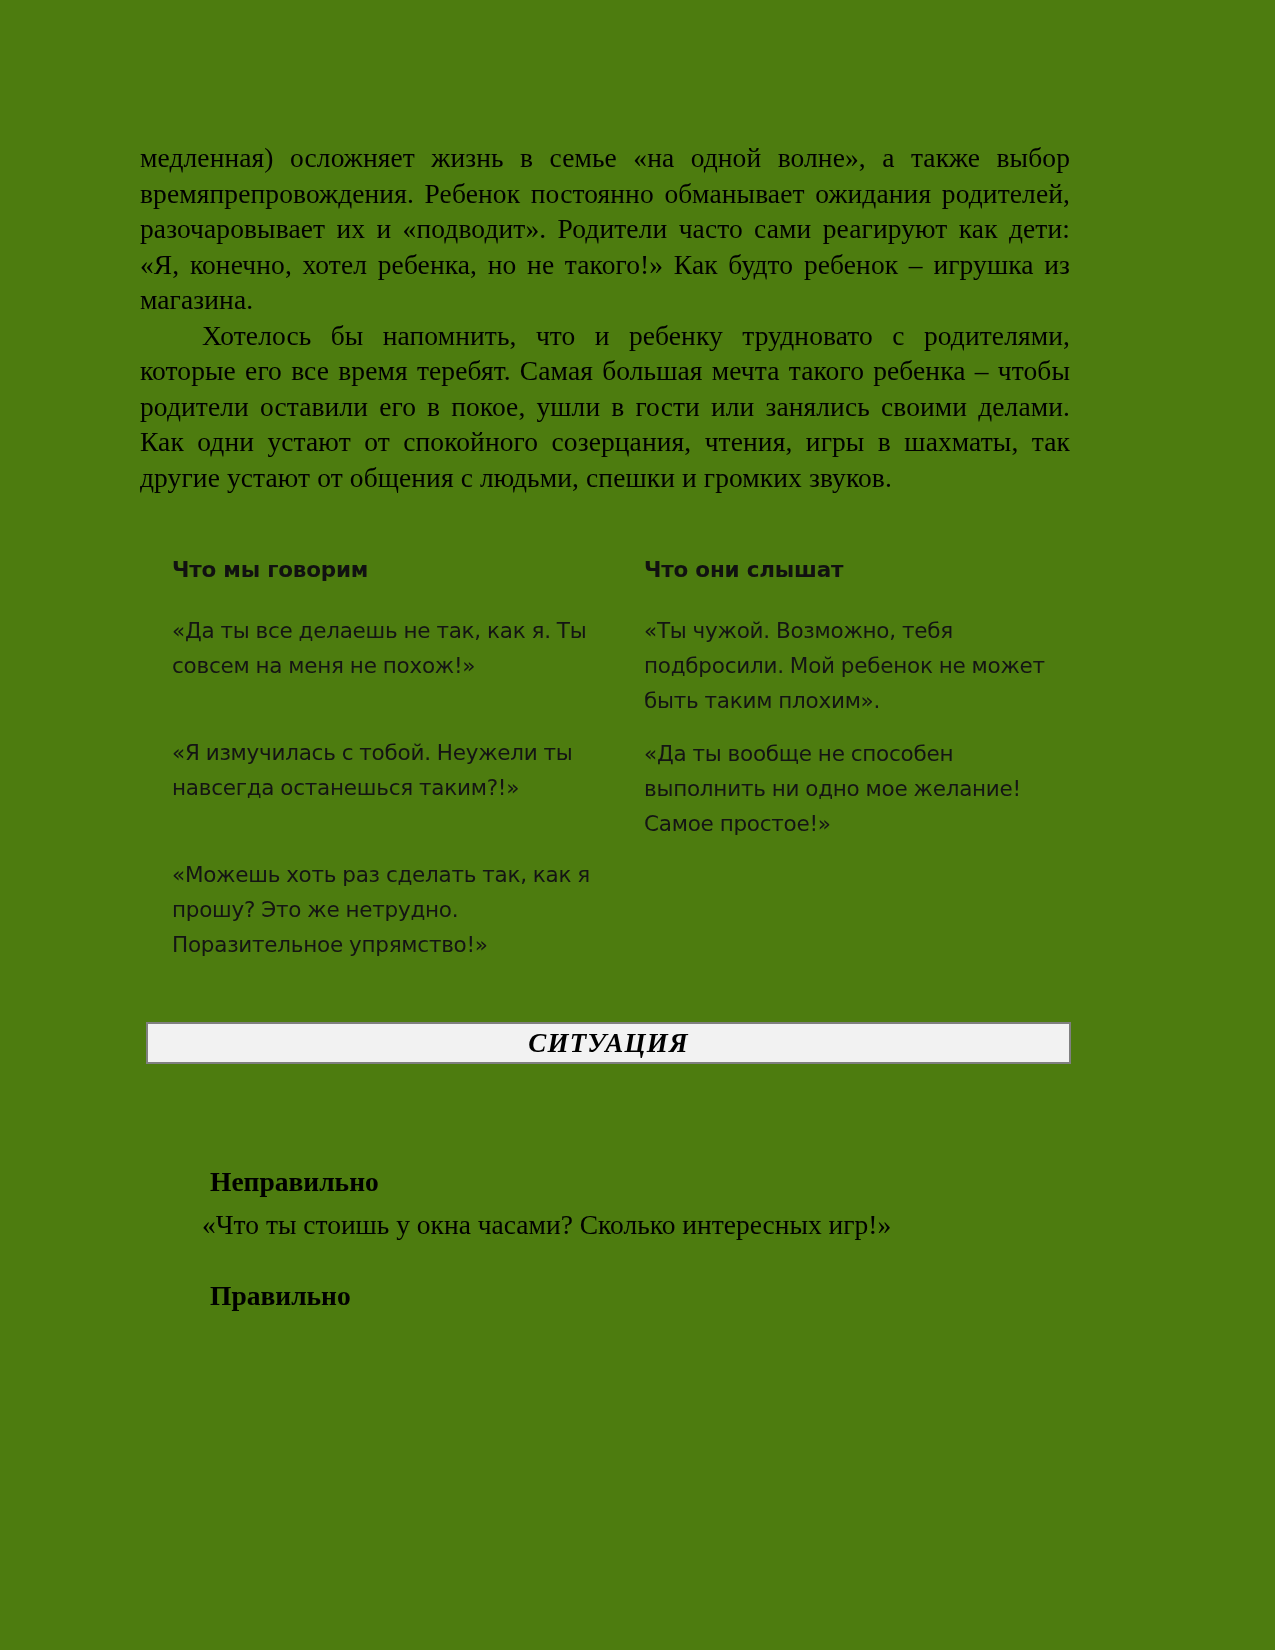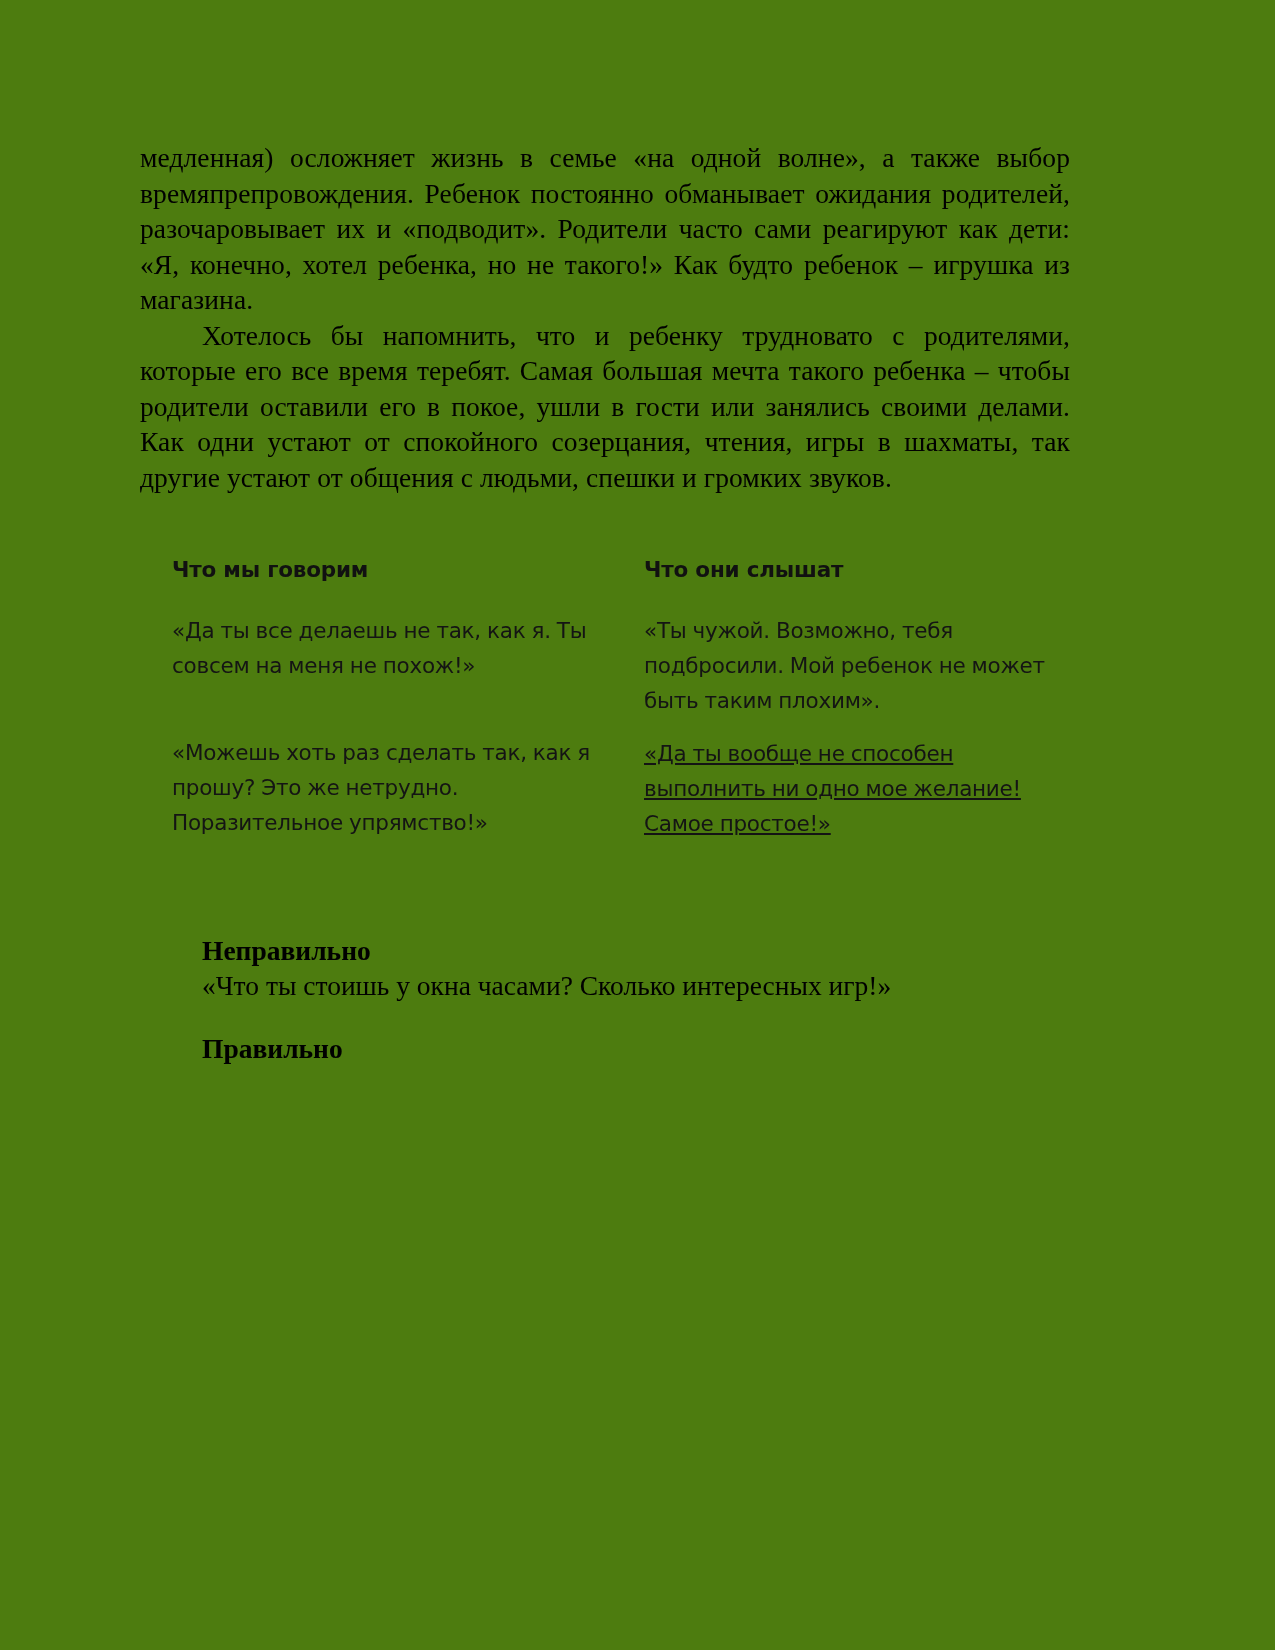--- a/index.html
+++ b/index.html
@@ -74,21 +74,21 @@
     font-family: "DejaVu Sans", "Liberation Sans", sans-serif;
     font-size: 21.5px;
     line-height: 35px;
     color: #141414;
     letter-spacing: -0.25px;
     word-spacing: -0.5px;
   }
   .qcol.left .qitem { margin-bottom: 52px; }
   .qcol.left .qitem:last-child { margin-bottom: 0; }
   .qcol.right .qitem { margin-bottom: 18px; }
-  .qcol.right .qitem:last-child { margin-bottom: 0; text-decoration: underline; }
+  .qcol.right .qitem:last-child { margin-bottom: 0; }
 
   
   .banner {
     margin-top: 60px;
     margin-left: 6px;
     width: 925px;
     height: 42px;
     box-sizing: border-box;
     background: #f2f2f2;
     border: 2px solid #808080;
@@ -107,21 +107,21 @@
 
   
   .situation {
     margin-top: 48px;
   }
   .sub-head {
     font-family: "Liberation Serif", "DejaVu Serif", serif;
     font-weight: bold;
     font-size: 27.5px;
     line-height: 35px;
-    margin: 0;
+    margin: 8px;
     padding-left: 62px;
   }
   .sub-line {
     font-family: "Liberation Serif", "DejaVu Serif", serif;
     font-size: 27.5px;
     line-height: 35px;
     margin: 0;
     padding-left: 62px;
   }
   .spacer-28 { height: 28px; }
@@ -134,31 +134,35 @@
   <div class="content">
 
     <p class="body-par">медленная) осложняет жизнь в семье «на одной волне», а также выбор времяпрепровождения. Ребенок постоянно обманывает ожидания родителей, разочаровывает их и «подводит». Родители часто сами реагируют как дети: «Я, конечно, хотел ребенка, но не такого!» Как будто ребенок – игрушка из магазина.</p>
     <p class="body-par indent">Хотелось бы напомнить, что и ребенку трудновато с родителями, которые его все время теребят. Самая большая мечта такого ребенка – чтобы родители оставили его в покое, ушли в гости или занялись своими делами. Как одни устают от спокойного созерцания, чтения, игры в шахматы, так другие устают от общения с людьми, спешки и громких звуков.</p>
 
     <div class="quote-table">
 
       <div class="qcol left">
         <div class="qhead">Что мы говорим</div>
         <div class="qitem">«Да ты все делаешь не так, как я. Ты совсем на меня не похож!»</div>
+        <div class="qitem">«Я измучилась с тобой. Неужели ты навсегда останешься таким?!»</div>
         <div class="qitem">«Можешь хоть раз сделать так, как я прошу? Это же нетрудно. Поразительное упрямство!»</div>
       </div>
 
       <div class="qcol right">
         <div class="qhead">Что они слышат</div>
         <div class="qitem">«Ты чужой. Возможно, тебя подбросили. Мой ребенок не может быть таким плохим».</div>
         <div class="qitem">«Да ты вообще не способен выполнить ни одно мое желание! Самое простое!»</div>
       </div>
 
     </div>
 
+    <div class="banner">
+      <span class="banner-text">СИТУАЦИЯ</span>
+    </div>
 
     <div class="situation">
 
       <div class="spacer-44"></div>
 
       <p class="sub-head">Неправильно</p>
       <p class="sub-line">«Что ты стоишь у окна часами? Сколько интересных игр!»</p>
 
       <div class="spacer-28"></div>
 

